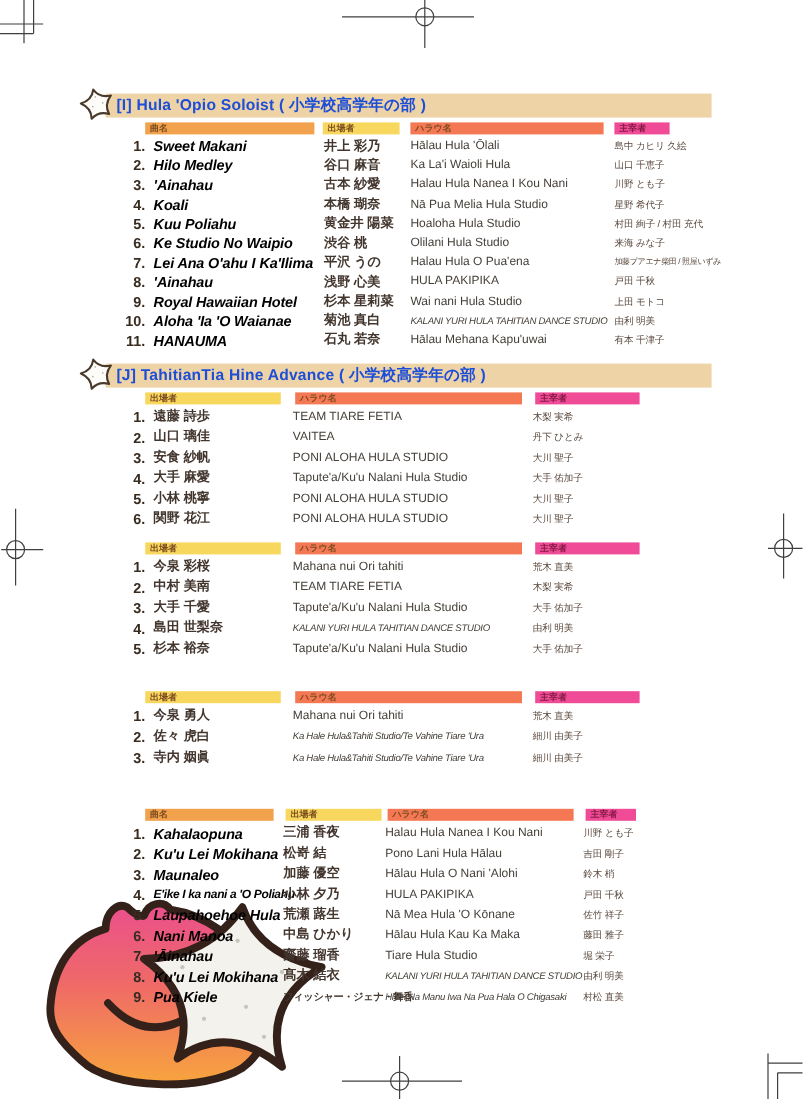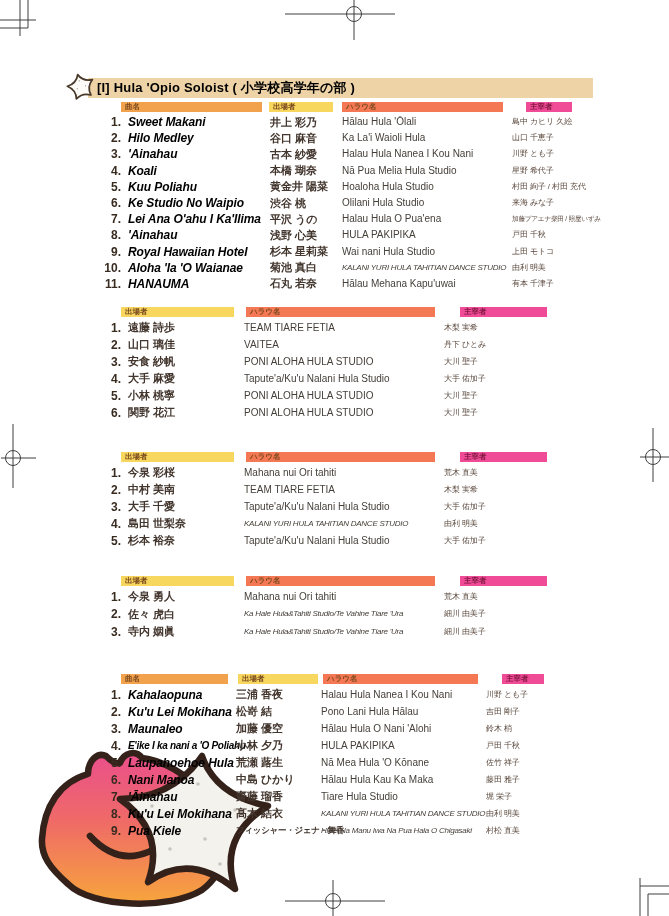--- a/index.html
+++ b/index.html
@@ -16,29 +16,29 @@
   
   .section{position:absolute;left:88px;width:505px;z-index:1;}
   .sec-I{top:78px;}
   .sec-J{top:303px;}
   .sec-K{top:448px;}
   .sec-L{top:572px;}
   .sec-M{top:670px;}
   .band{position:relative;height:20px;background:#eed3a7;}
   .band .title{
     margin:0;padding:0 0 0 9px;font-size:13px;font-weight:bold;line-height:20px;
-    color:#000000;letter-spacing:.2px;white-space:nowrap;
+    color:#1d4ed8;letter-spacing:.2px;white-space:nowrap;
   }
   .star-ico{position:absolute;left:-23px;top:-7px;width:32px;height:32px;z-index:2;}
   .hdr{position:relative;height:10px;margin-top:4px;}
   .bar{
     position:absolute;top:0;height:10px;font-size:7.5px;font-weight:bold;
     line-height:10.5px;padding-left:4px;color:#7a4a20;white-space:nowrap;box-sizing:border-box;
   }
-  .bar.pinkbar{color:#851b45;margin-left:14px;}
+  .bar.pinkbar{color:#851b45;}
   
   .sec-I .bar0{left:33px;width:141px;}
   .sec-I .bar1{left:181px;width:64px;}
   .sec-I .bar2{left:254px;width:161px;}
   .sec-I .bar3{left:424px;width:46px;}
   .sec-J .bar0,.sec-K .bar0,.sec-L .bar0{left:33px;width:113px;}
   .sec-J .bar1,.sec-K .bar1,.sec-L .bar1{left:158px;width:189px;}
   .sec-J .bar2,.sec-K .bar2,.sec-L .bar2{left:358px;width:87px;}
   .sec-M .bar0{left:33px;width:107px;}
   .sec-M .bar1{left:150px;width:80px;}
@@ -216,20 +216,31 @@
         <div class="row">
           <div class="cell num">11.</div>
           <div class="cell song">HANAUMA</div>
           <div class="cell participant">石丸 若奈</div>
           <div class="cell halau">Hālau Mehana Kapu'uwai</div>
           <div class="cell director">有本 千津子</div>
         </div>
       </div>
   </section>
     <section class="section sec-J">
+    <div class="band">
+      <svg class="star-ico" viewBox="0 0 40 40">
+        <g transform="rotate(-15 20 20)">
+          <path d="M 20,4 Q 24.1,14.3 36.2,14.7 Q 26.7,22.2 29.4,32.9 Q 20,27 10.6,32.9 Q 13.3,22.2 3.8,14.7 Q 15.9,14.3 20,4 Z" fill="#fdfcf8" stroke="#4a3a2b" stroke-width="2.2" stroke-linejoin="round"></path>
+          <circle cx="20" cy="12" r="0.9" fill="#b8b3aa"></circle>
+          <circle cx="26" cy="20" r="0.9" fill="#b8b3aa"></circle>
+          <circle cx="15" cy="21" r="0.9" fill="#b8b3aa"></circle>
+        </g>
+      </svg>
+      <h2 class="title">[J] TahitianTia Hine Advance ( 小学校高学年の部 )</h2>
+    </div>
     <div class="hdr">
         <div class="bar bar0" style="background: rgb(248, 215, 94);">出場者</div>
         <div class="bar bar1" style="background: rgb(243, 120, 83);">ハラウ名</div>
         <div class="bar bar2 pinkbar" style="background: rgb(239, 75, 150);">主宰者</div>
       </div>
     <div class="rows">
         <div class="row">
           <div class="cell num">1.</div>
           <div class="cell participant">遠藤 詩歩</div>
           <div class="cell halau">TEAM TIARE FETIA</div>

